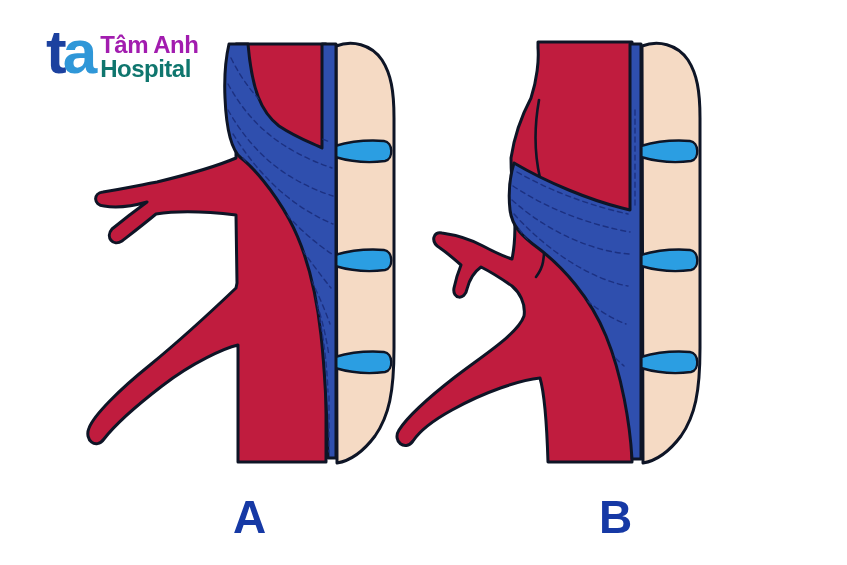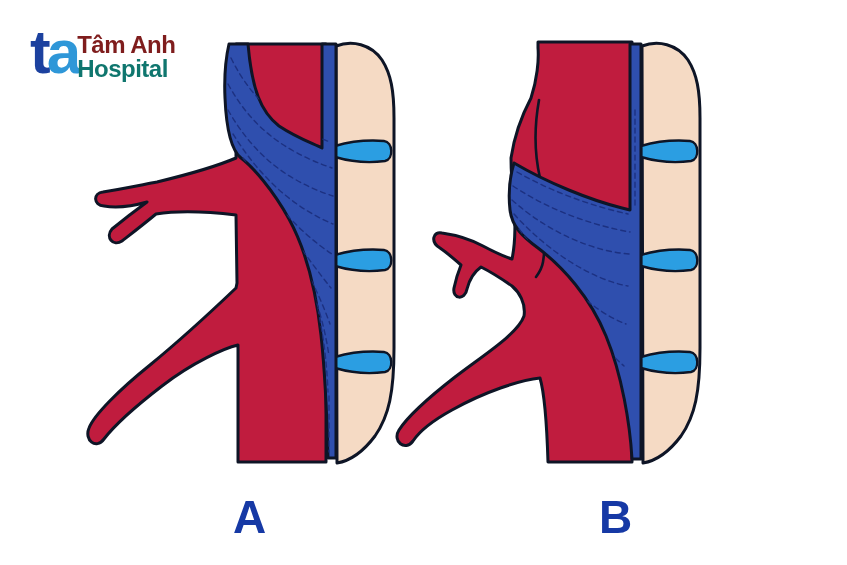--- a/index.html
+++ b/index.html
@@ -7,38 +7,38 @@
           font-family:"Liberation Sans", sans-serif;}
   .illustration{position:absolute;left:0;top:0;}
 
   
   .ol{stroke:#0E1526;stroke-width:3;stroke-linejoin:round;stroke-linecap:round;}
   .ol-thin{stroke:#0E1526;stroke-width:2.4;stroke-linejoin:round;stroke-linecap:round;}
   .crease{fill:none;stroke:#0E1526;stroke-width:2.6;stroke-linecap:round;}
   .fiber{fill:none;stroke-width:1.4;stroke-dasharray:5 4;stroke-linecap:round;opacity:.9;}
 
   
-  .logo{position:absolute;left:30px;top:24px;display:flex;align-items:flex-start;gap:0;}
+  .logo{position:absolute;left:46px;top:24px;display:flex;align-items:flex-start;gap:7px;}
   .logo-mark{font-weight:bold;font-size:62px;line-height:56px;letter-spacing:-4px;}
   .logo-text{display:flex;flex-direction:column;padding-top:9px;}
   .logo-name{font-weight:bold;font-size:24px;line-height:24px;letter-spacing:-0.5px;}
   .logo-suffix{font-weight:bold;font-size:24px;line-height:24px;letter-spacing:-0.5px;}
 
   
   .fig-label{position:absolute;top:490px;font-weight:bold;font-size:46px;}
 </style>
 </head>
 <body>
 
 <div class="canvas">
 
   <div class="logo">
     <div class="logo-mark"><span style="color:#1C419F;">t</span><span style="color:#2F97D8;">a</span></div>
     <div class="logo-text">
-      <span class="logo-name" style="color:#7f1d1d;">Tâm Anh</span>
+      <span class="logo-name" style="color:#a21caf;">Tâm Anh</span>
       <span class="logo-suffix" style="color:#0f766e;">Hospital</span>
     </div>
   </div>
 
   <svg class="illustration" width="847" height="565" viewBox="0 0 847 565">
     <defs>
       <clipPath id="ligA">
         <path d="M229,44 L248,44 C252,90 261,112 279,126 C297,138 312,143 322,148 L322,44 L336,44 L336,458 L328,458 C327,418 325,372 321,335 C316,290 306,250 289,219 C273,190 253,167 241,158 C230,149 226,122 225,98 C224,76 226,57 229,44 Z"></path>
       </clipPath>
       <clipPath id="ligB">

